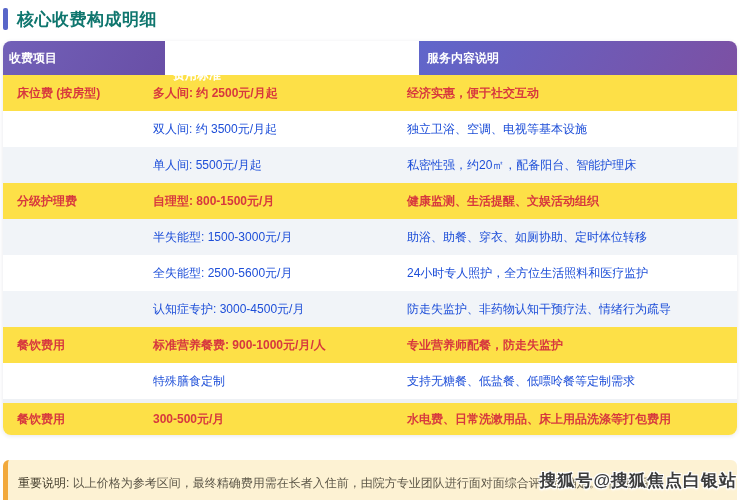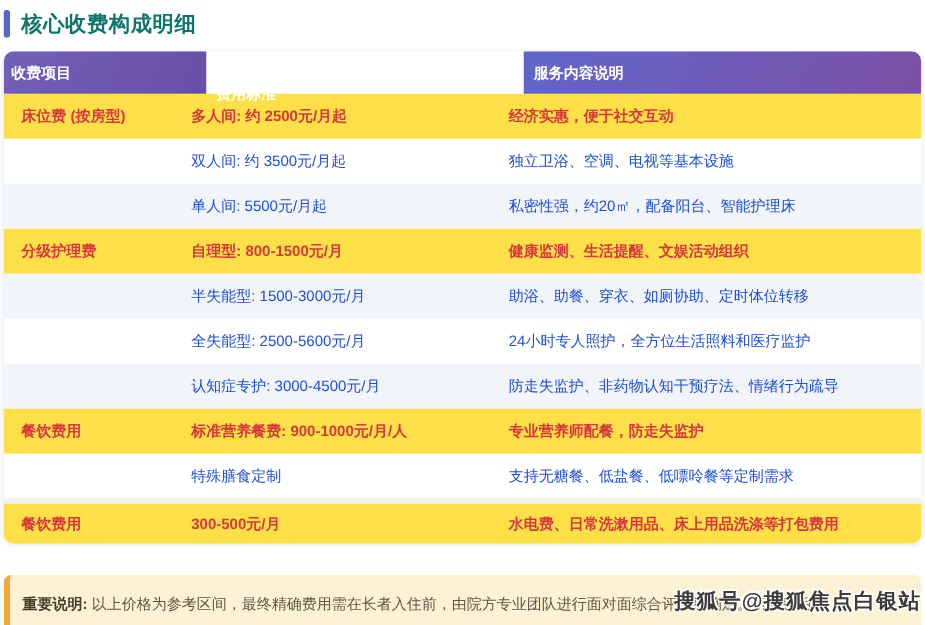--- a/index.html
+++ b/index.html
@@ -45,21 +45,21 @@
 
   
   .note {
     position: absolute; left: 3px; right: 3px; top: 460px; height: 56px;
     background: #fdf2d3;
     border-left: 5px solid #f2a93b;
     border-radius: 6px 6px 0 0;
     padding: 14px 12px 0 10px;
     font-size: 12px; line-height: 1.5; color: #5d5748;
   }
-  .note-label { font-weight: bold; color: #433d2c; }
+  .note-label { font-weight: normal; color: #433d2c; }
 
   
   .watermark {
     position: absolute; right: 3px; top: 469px;
     font-size: 17px; font-weight: bold; color: #3c3c3c; letter-spacing: 1px;
     text-shadow: -1px -1px 0 #fff, 1px -1px 0 #fff, -1px 1px 0 #fff, 1px 1px 0 #fff, 0 2px 2px rgba(255,255,255,0.8);
   }
 </style>
 </head>
 <body>

